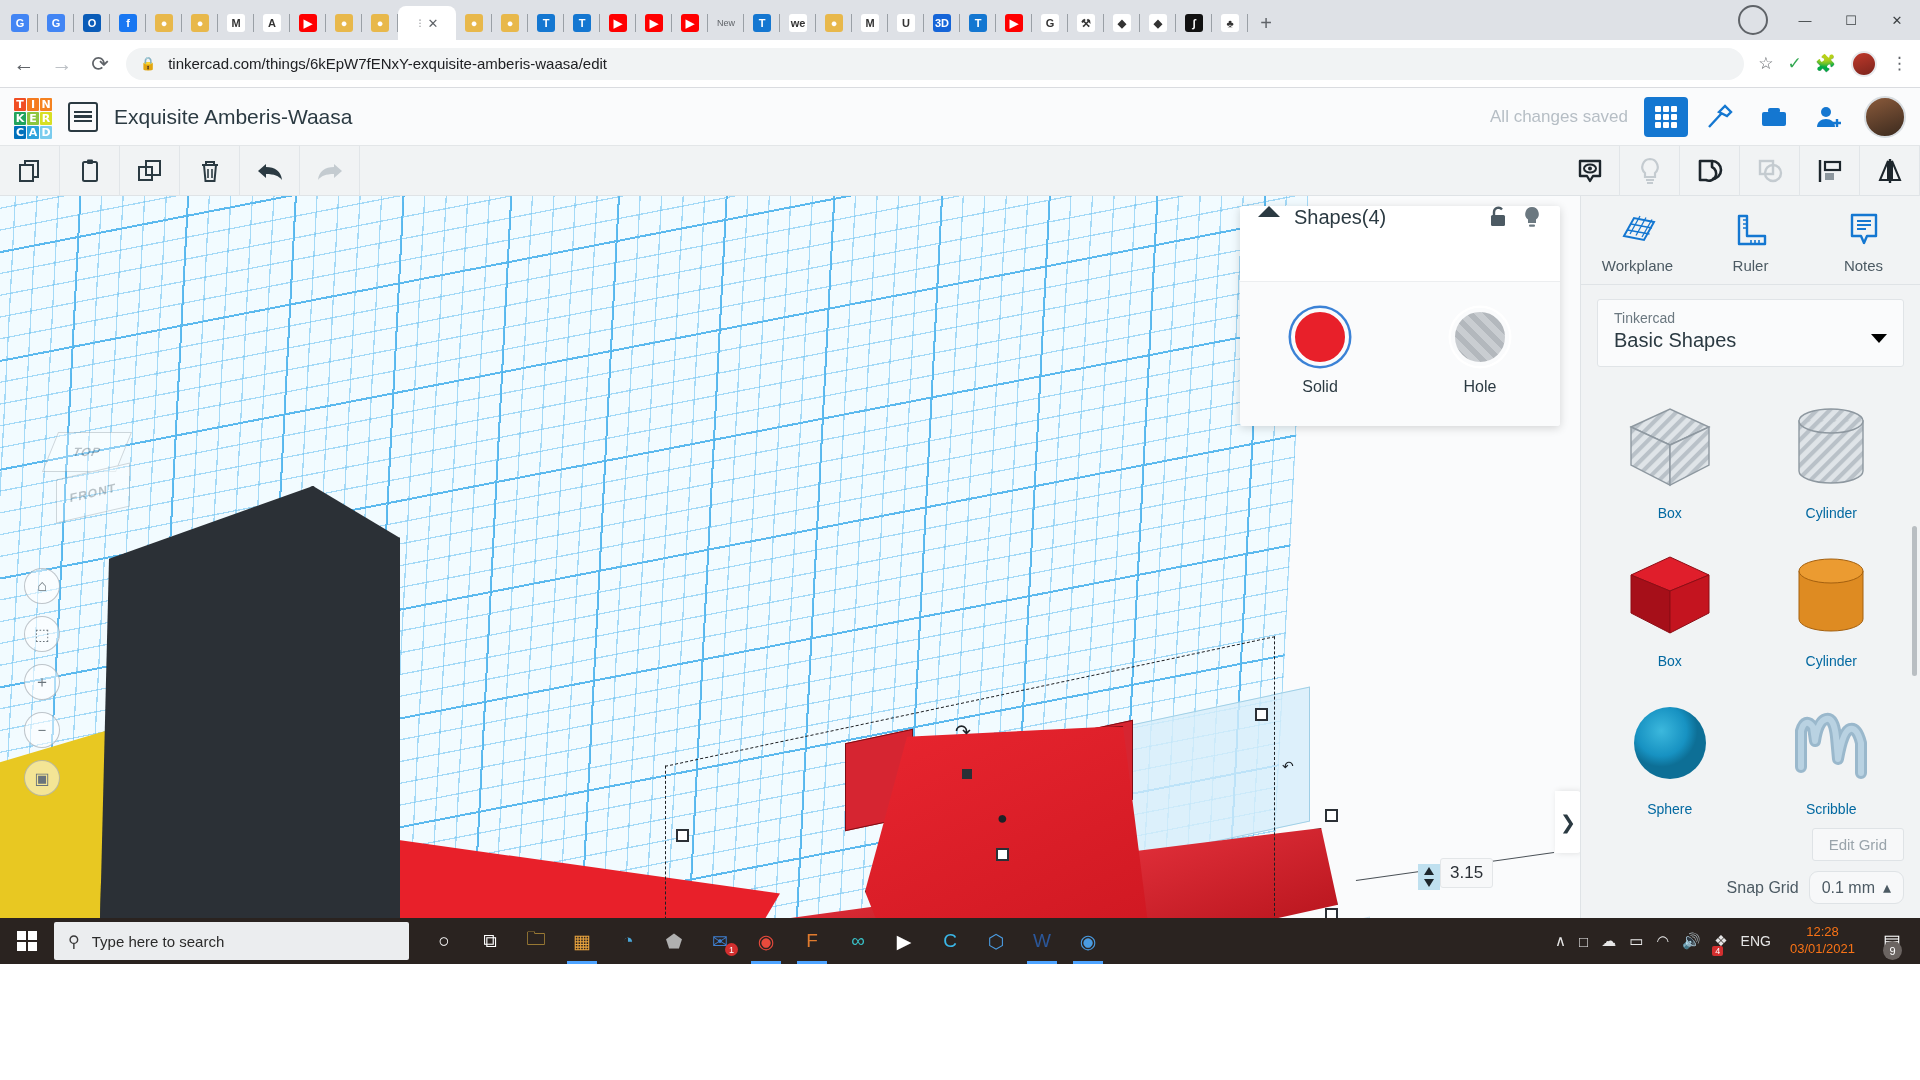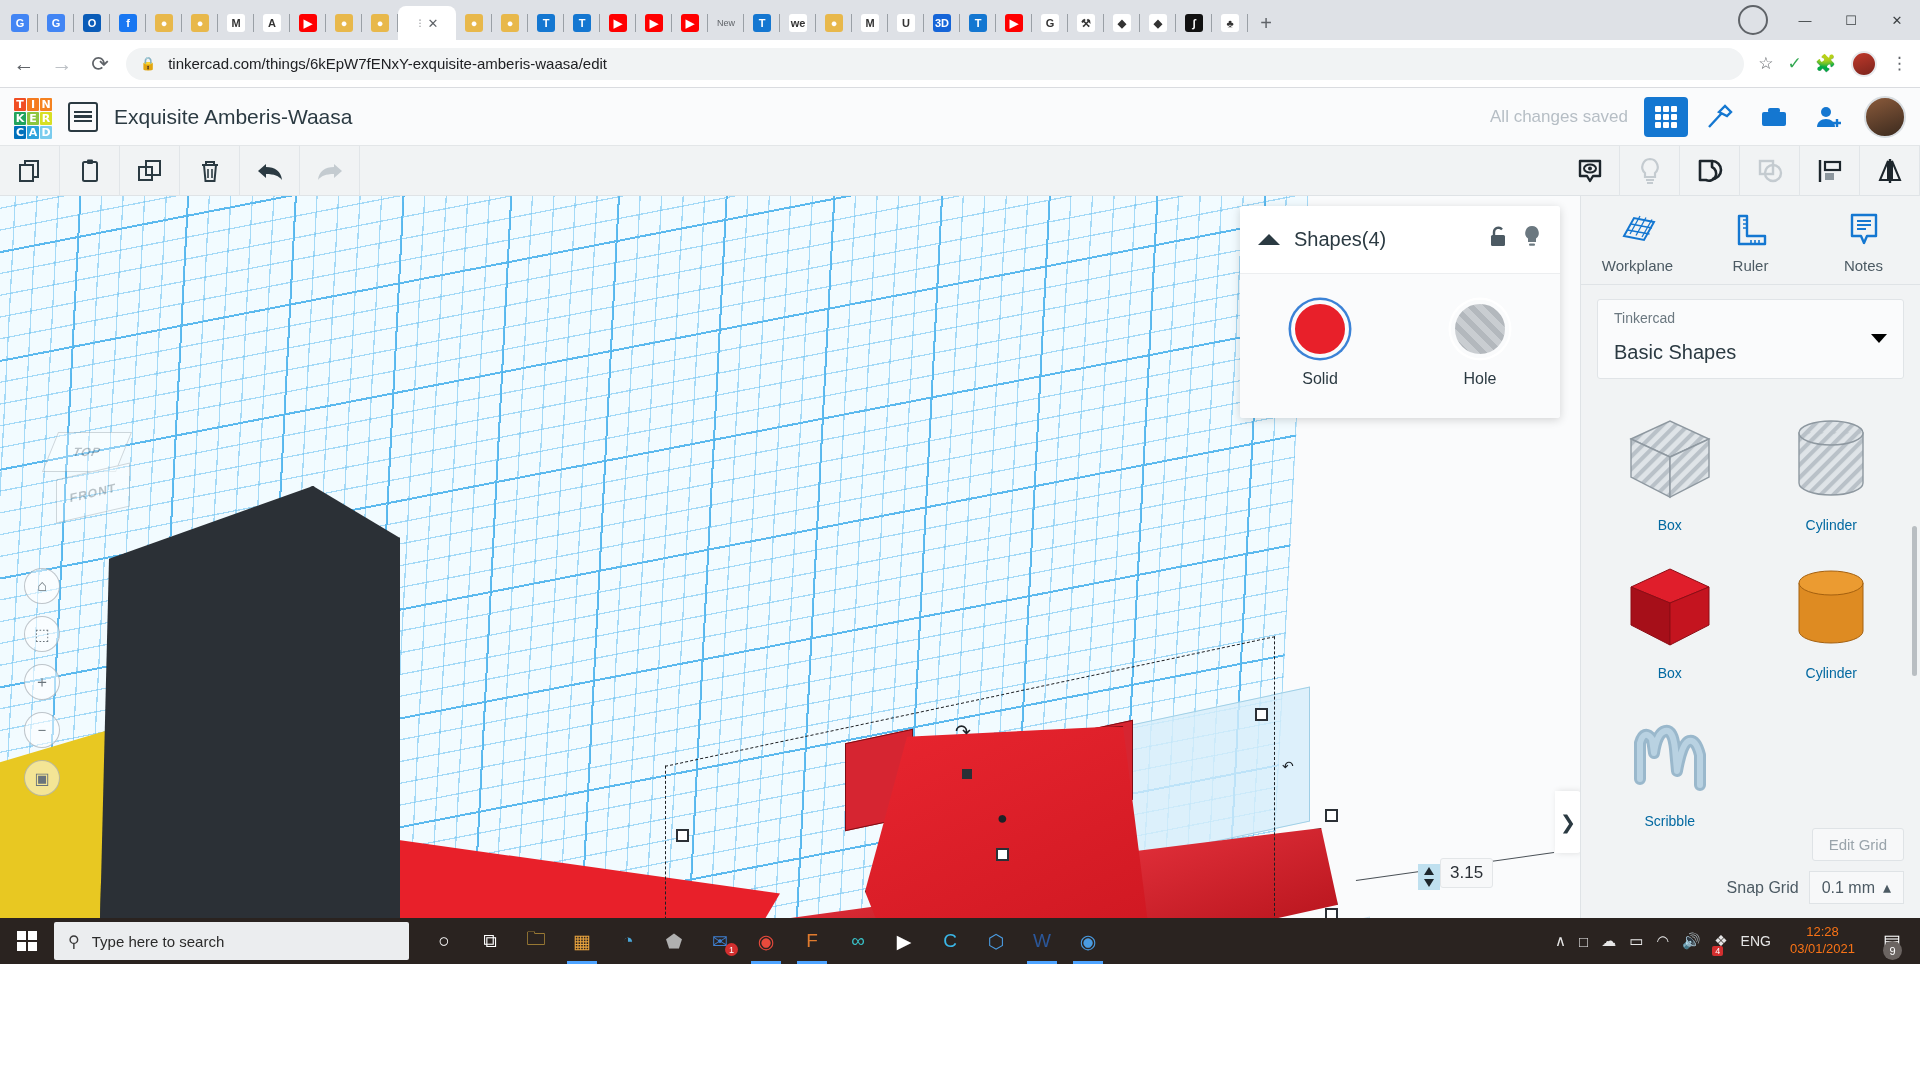--- a/index.html
+++ b/index.html
@@ -249,21 +249,21 @@
   .rot-ico { position: absolute; color: #1d2227; font-size: 19px; }
   .axis-marker { position: absolute; color: #1d2227; font-size: 16px; }
 
   
   .shapes-panel {
     position: absolute; left: 1240px; top: 10px; width: 320px;
     border-radius: 3px; box-shadow: 0 2px 10px rgba(0,0,0,.16);
     overflow: hidden;
   }
   .sp-head {
-    height: 68px; background: #fff; display: flex; align-items: center;
+    height: 76px; background: #fff; display: flex; align-items: flex-start;
     padding: 0 18px; gap: 14px; border-bottom: 1px solid #eceef0;
   }
   .sp-caret {
     width: 0; height: 0; border-left: 11px solid transparent;
     border-right: 11px solid transparent; border-bottom: 11px solid #2b3a42;
   }
   .sp-title { font-size: 20px; color: #2b3a42; flex: 1; }
   .sp-ico { font-size: 19px; color: #4c5a63; }
   .sp-body {
     background: #fafbfc; display: flex; gap: 0; padding: 26px 0 30px;
@@ -297,21 +297,21 @@
   .rs-tools { display: flex; padding: 14px 0 10px; }
   .rs-tool {
     flex: 1; display: flex; flex-direction: column; align-items: center; gap: 7px;
   }
   .rs-tool-lbl { font-size: 15px; color: #4c5a63; }
   .rs-divider { height: 1px; background: #dfe3e6; }
   .rs-select {
     margin: 14px 16px 10px; background: #fafbfc; border: 1px solid #e0e4e7;
     border-radius: 3px; padding: 10px 16px 14px; position: relative;
   }
-  .rs-sel-sub { font-size: 14px; color: #6b7880; margin-bottom: 15px; }
+  .rs-sel-sub { font-size: 14px; color: #6b7880; margin-bottom: 3px; }
   .rs-sel-main { font-size: 20px; color: #2b3a42; }
   .rs-caret-dn {
     position: absolute; right: 16px; top: 34px; width: 0; height: 0;
     border-left: 8px solid transparent; border-right: 8px solid transparent;
     border-top: 9px solid #000;
   }
   .rs-grid {
     flex: 1; display: grid; grid-template-columns: 1fr 1fr;
     padding: 12px 10px 0; gap: 4px; align-content: start; overflow: hidden;
   }
@@ -329,21 +329,21 @@
     display: block; margin-left: auto; font-size: 15px; color: #9aa4ab;
     border: 1px solid #dfe3e6; background: #f7f8f9;
     padding: 7px 16px; border-radius: 3px; width: fit-content;
   }
   .snaprow {
     display: flex; align-items: center; justify-content: flex-end;
     gap: 10px; margin-top: 10px;
   }
   .snaplbl { font-size: 16px; color: #4c5a63; }
   .snapsel {
-    border: 1px solid #dfe3e6; background: #f7f8f9; border-radius: 0;
+    border: 1px solid #dfe3e6; background: #f7f8f9; border-radius: 9px;
     padding: 6px 12px; font-size: 16px; color: #4c5a63;
     display: flex; align-items: center; gap: 8px;
   }
 
   
   .taskbar {
     height: 46px; background: #2a2320; display: flex; align-items: center;
     position: relative;
   }
   .tb-start {
@@ -819,20 +819,33 @@
         </div>
         <div class="rs-item">
           <span><svg width="92" height="92" viewBox="0 0 92 92">
               <path d="M14 22 h64 v48 a32 12 0 0 1-64 0z" fill="#de8b22" stroke="#a4600f" stroke-width="1"></path>
               <ellipse cx="46" cy="22" rx="32" ry="12" fill="#eb9b31" stroke="#a4600f" stroke-width="1"></ellipse>
             </svg></span>
           <span class="rs-item-lbl">Cylinder</span>
         </div>
         <div class="rs-item">
           <span><svg width="92" height="92" viewBox="0 0 92 92">
+              <defs>
+                <radialGradient id="sg" cx="38%" cy="33%">
+                  <stop offset="0%" stop-color="#3cb8dd"></stop>
+                  <stop offset="70%" stop-color="#1792c2"></stop>
+                  <stop offset="100%" stop-color="#0d6f96"></stop>
+                </radialGradient>
+              </defs>
+              <circle cx="46" cy="46" r="36" fill="url(#sg)"></circle>
+            </svg></span>
+          <span class="rs-item-lbl">Sphere</span>
+        </div>
+        <div class="rs-item">
+          <span><svg width="92" height="92" viewBox="0 0 92 92">
               <path d="M16 70 V34 q4-14 12-4 l2 14 q3-20 11-22 t10 18 l2 22 q5-28 12-30 t11 14 v30" stroke="#9ab8cc" stroke-width="12" fill="none" stroke-linecap="round" stroke-linejoin="round"></path>
               <path d="M16 70 V34 q4-14 12-4 l2 14 q3-20 11-22 t10 18 l2 22 q5-28 12-30 t11 14 v30" stroke="#b9d2e2" stroke-width="6" fill="none" stroke-linecap="round" stroke-linejoin="round"></path>
             </svg></span>
           <span class="rs-item-lbl">Scribble</span>
         </div>
       </div>
     <div class="rs-scroll"></div>
 
     <div class="rs-foot">
       <div class="editgrid">Edit Grid</div>

